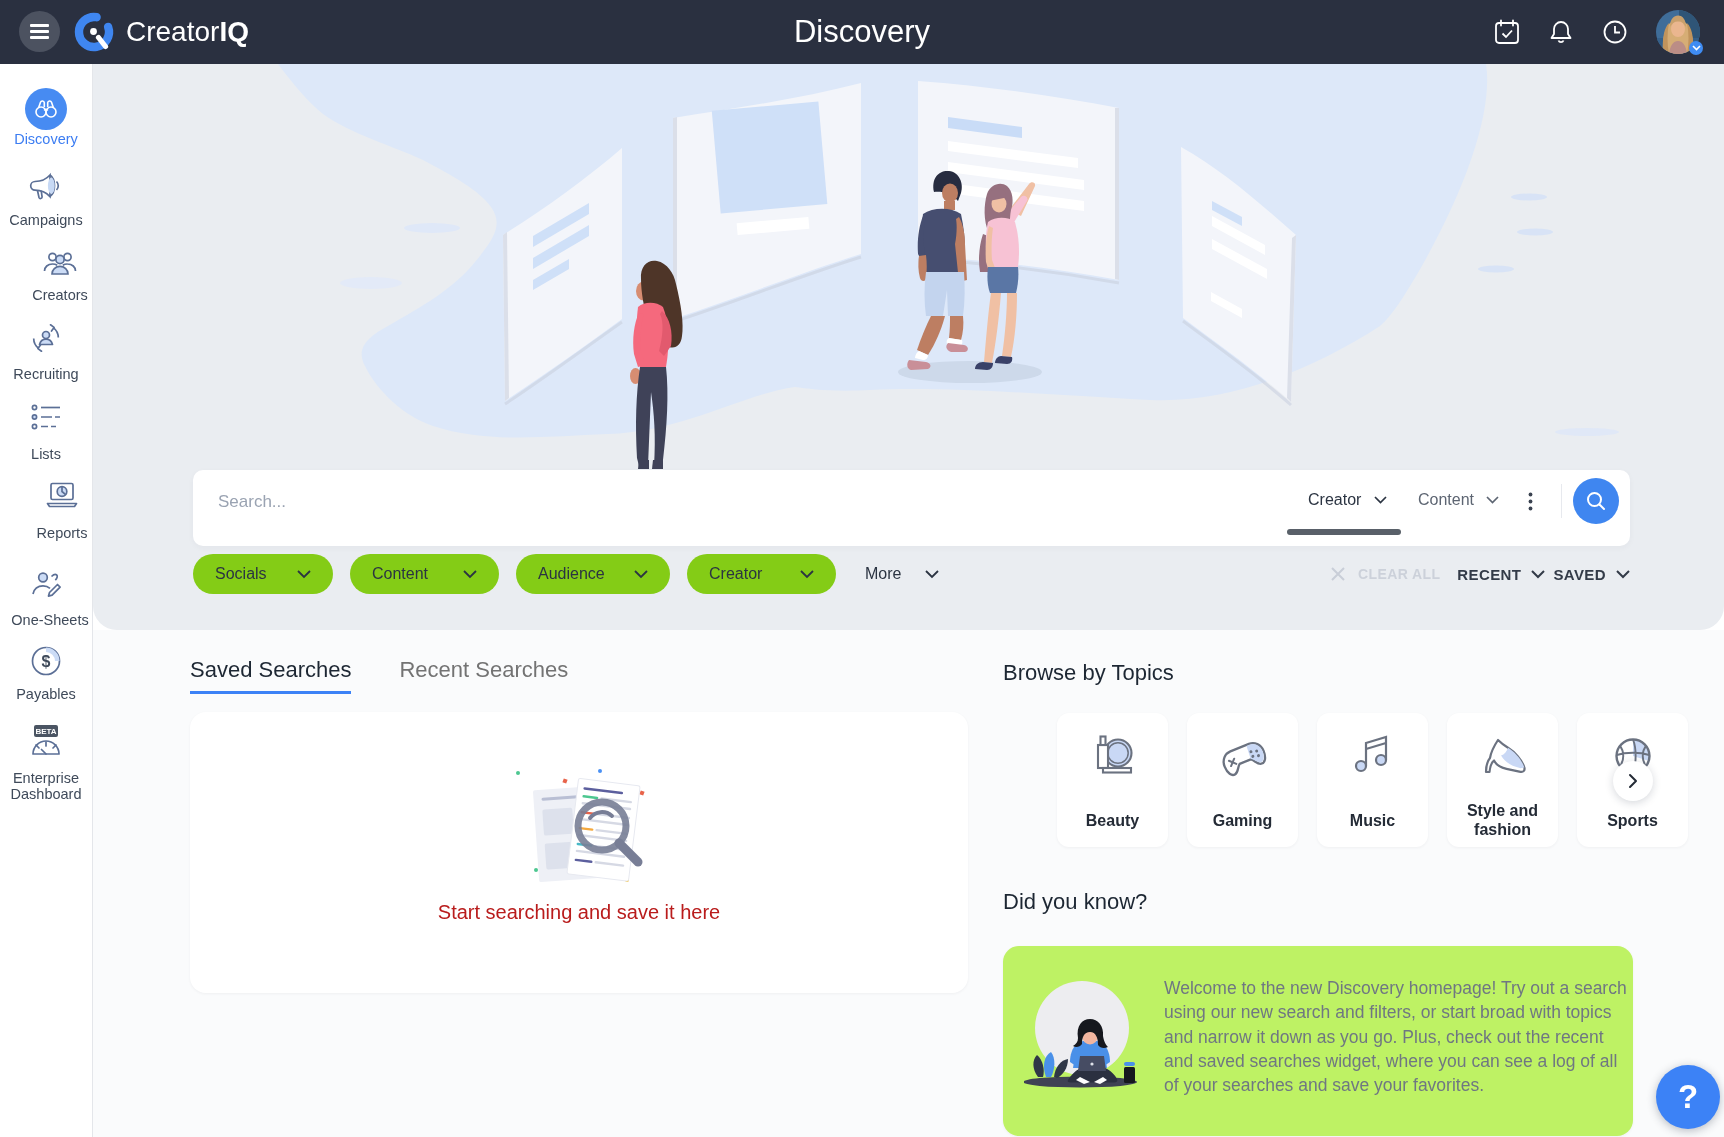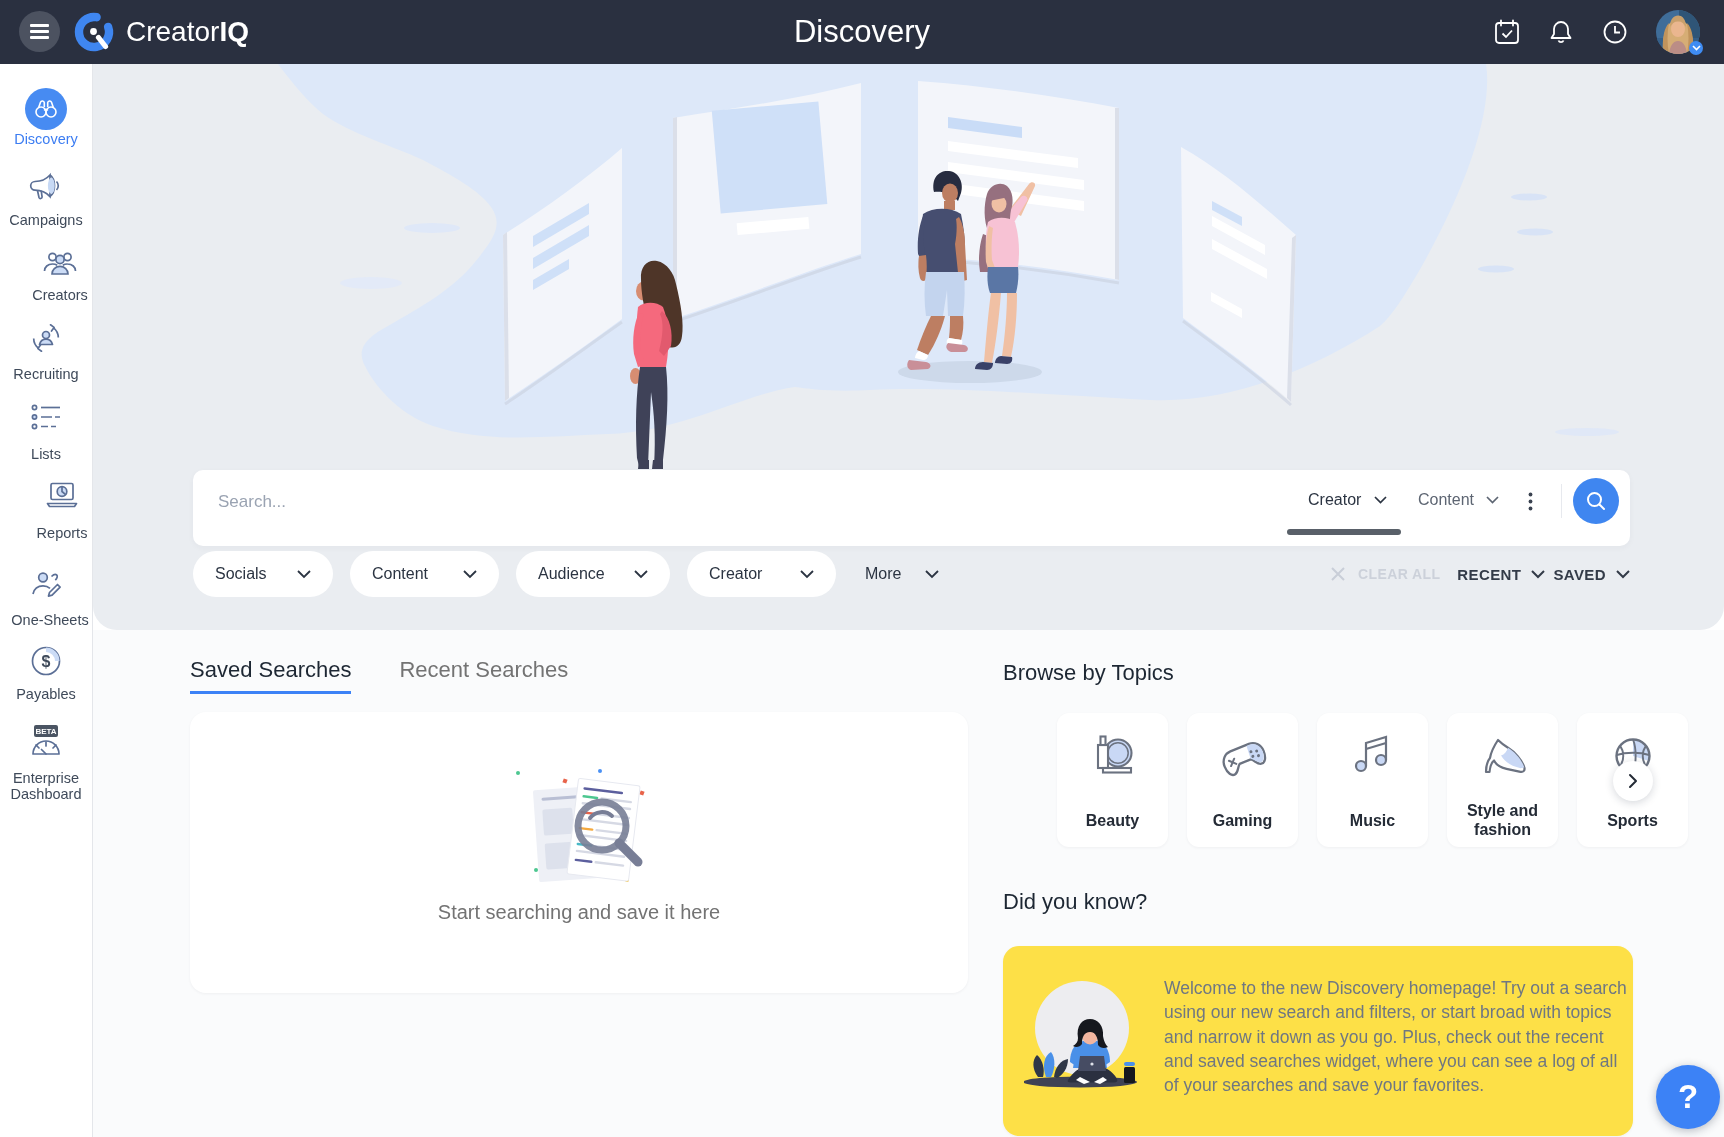--- a/index.html
+++ b/index.html
@@ -32,41 +32,41 @@
   .searchbar>div, .searchbar>svg { position:absolute; }
   .searchbar .ph { color:#9aa3b2; font-size:17px; left:25px; top:22px; }
   .sopt { display:flex; align-items:center; font-size:16px; color:#2b3442; top:21px; }
   .sopt.grey { color:#5d6572; }
   .sopt svg { margin-left:8px; }
   .kebab { margin-right:22px; }
   .sdivider { width:1px; height:34px; background:#e7e9ee; }
   .sbtn { width:46px; height:46px; border-radius:50%; background:#3f86f0; display:flex; align-items:center; justify-content:center; }
   .tab-underline { position:absolute; left:1194px; top:465px; width:114px; height:6px; background:#596069; border-radius:3px; }
   .filters { position:absolute; left:100px; top:487px; width:1437px; height:46px; display:flex; align-items:center; }
-  .pill { height:46px; background:#ffffff; border-radius:23px; display:flex; align-items:center; justify-content:space-between; padding:0 22px; font-size:16px; color:#2b3442; margin-right:17px; }
+  .pill { height:40px; background:#84cc16; border-radius:23px; display:flex; align-items:center; justify-content:space-between; padding:0 22px; font-size:16px; color:#2b3442; margin-right:17px; }
   .more { display:flex; align-items:center; font-size:16px; color:#2b3442; margin-left:12px; }
   .fright { margin-left:auto; display:flex; align-items:center; }
   .clearall { display:flex; align-items:center; color:#ccd1da; font-size:14px; font-weight:700; letter-spacing:0.4px; margin-right:17px; }
   .recsav { display:flex; align-items:center; color:#333b48; font-size:15px; font-weight:700; letter-spacing:0.4px; margin-right:8px; }
 
   
   .content { position:absolute; left:93px; top:630px; width:1631px; height:507px; background:#fafbfc; }
   .tabs { position:absolute; left:97px; top:27px; display:flex; font-size:22px; }
   .tab1 { color:#1d2733; padding-bottom:8px; border-bottom:3px solid #3c82f6; }
   .tab2 { color:#737373; margin-left:48px; }
   .scard { position:absolute; left:97px; top:82px; width:778px; height:281px; background:#fff; border-radius:16px; box-shadow:0 1px 3px rgba(30,40,60,0.05); }
-  .scard .msg { position:absolute; left:0; right:0; top:189px; text-align:center; font-size:20px; color:#737373; }
+  .scard .msg { position:absolute; left:0; right:0; top:189px; text-align:center; font-size:20px; color:#b91c1c; }
   .rcol-title { position:absolute; left:910px; font-size:22px; color:#1d2733; font-weight:400; }
   .topics { position:absolute; left:964px; top:83px; height:134px; display:flex; }
   .tcard { width:111px; height:134px; background:#fff; border-radius:12px; margin-right:19px; position:relative; box-shadow:0 1px 3px rgba(30,40,60,0.05); }
   .tcard .ticon { position:absolute; left:0; right:0; top:22px; display:flex; justify-content:center; }
   .tcard .tlbl { position:absolute; left:0; right:0; top:98px; text-align:center; font-size:16px; font-weight:700; color:#242b36; line-height:19px; }
   .tcard.wrap .tlbl { top:88px; }
   .tnext { position:absolute; left:1520px; top:131px; width:40px; height:40px; border-radius:50%; background:#fff; box-shadow:0 2px 8px rgba(30,40,60,0.18); display:flex; align-items:center; justify-content:center; }
-  .dyk-card { position:absolute; left:910px; top:316px; width:630px; height:190px; background:#fde047; border-radius:16px; box-shadow:0 1px 3px rgba(30,40,60,0.05); }
+  .dyk-card { position:absolute; left:910px; top:316px; width:630px; height:190px; background:#bef264; border-radius:16px; box-shadow:0 1px 3px rgba(30,40,60,0.05); }
   .dyk-text { position:absolute; left:161px; top:30px; font-size:17.5px; line-height:24.3px; color:#6f7782; white-space:nowrap; }
   .help { position:absolute; left:1656px; top:1065px; width:64px; height:64px; border-radius:50%; background:#3c82f6; color:#fff; display:flex; align-items:center; justify-content:center; font-size:33px; font-weight:700; box-shadow:0 2px 10px rgba(30,40,60,0.3); z-index:40; }
 </style>
 </head>
 <body>
 
 <div class="hero">
   <svg id="heroart" width="1631" height="566" viewBox="0 0 1631 566" style="position:absolute;left:0;top:0;">
 
     <path d="M185 0 L1393 0 C1400 45 1375 120 1330 200 C1310 235 1297 254 1287 262 C1225 302 1140 340 1057 336 C975 332 860 322 777 326 C740 328 716 325 702 323 C650 330 590 368 515 370 C455 372 395 380 340 362 C312 353 284 327 272 302 C262 284 276 272 295 262 C330 242 360 225 382 198 C402 174 410 160 398 143 C386 126 360 112 330 96 C300 82 258 70 230 50 C215 38 200 20 185 0 Z" fill="#dde8f9"></path>

